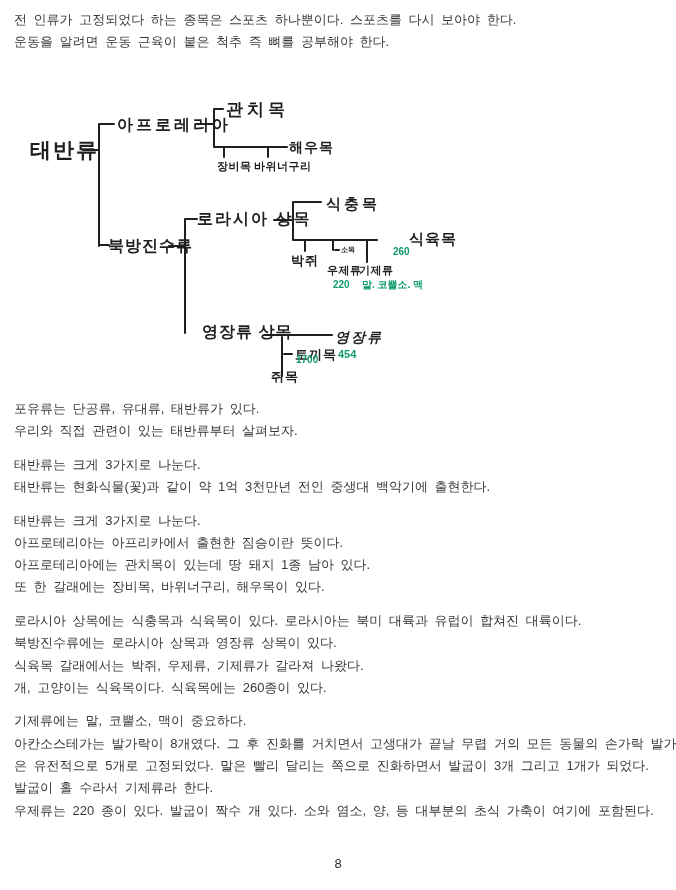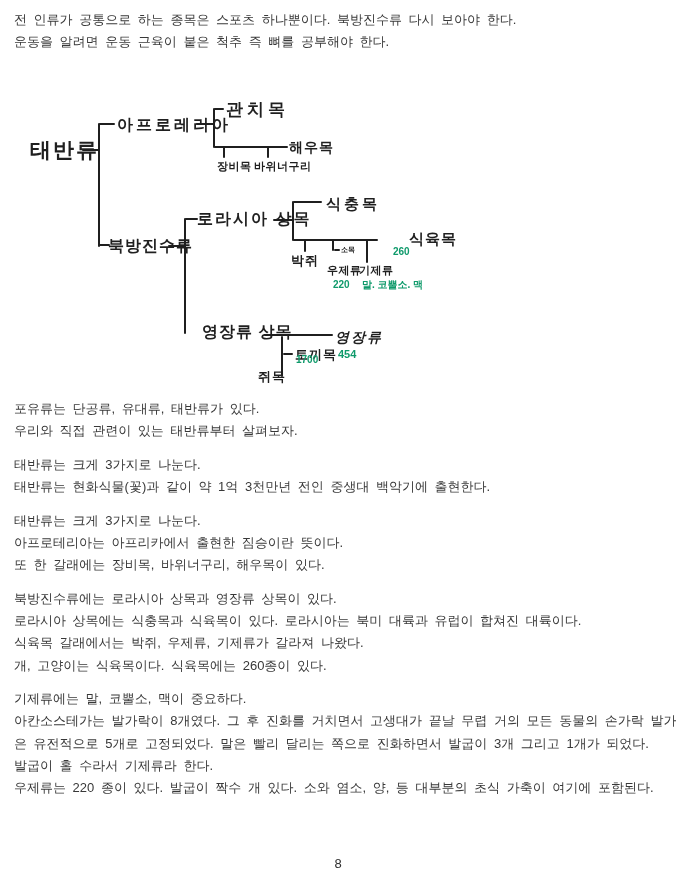--- a/index.html
+++ b/index.html
@@ -41,21 +41,21 @@
   .lbl.xs{font-size:11px;letter-spacing:0.5px;}
   .lbl.xxs{font-size:7px;letter-spacing:0;}
   .green{color:var(--green,#0f9a6b);font-weight:bold;}
 </style>
 </head>
 <body>
 
 <div class="page">
 
   <div class="intro">
-    <div class="tl">전 인류가 공통으로 하는 종목은 스포츠 하나뿐이다. 북방진수류 다시 보아야 한다.</div>
+    <div class="tl">전 인류가 고정되었다 하는 종목은 스포츠 하나뿐이다. 스포츠를 다시 보아야 한다.</div>
     <div class="tl">운동을 알려면 운동 근육이 붙은 척추 즉 뼈를 공부해야 한다.</div>
   </div>
 
   <div class="diagram">
 
     <div class="ln" style="left:82px;top:149px;width:17px;height:2px;"></div>
     <div class="ln" style="left:98px;top:123px;width:2px;height:124px;"></div>
     <div class="ln" style="left:99px;top:123px;width:16px;height:2px;"></div>
     <div class="ln" style="left:196px;top:123px;width:18px;height:2px;"></div>
     <div class="ln" style="left:213px;top:108px;width:2px;height:40px;"></div>
@@ -93,41 +93,42 @@
     <div class="lbl sm" style="left:291px;top:254px;">박쥐</div>
     <div class="lbl xxs" style="left:341px;top:246px;">소목</div>
     <div class="lbl xs" style="left:327px;top:265px;">우제류</div>
     <div class="lbl green" style="left:333px;top:280px;font-size:10px;">220</div>
     <div class="lbl xs" style="left:359px;top:265px;">기제류</div>
     <div class="lbl green" style="left:362px;top:280px;font-size:10px;">말. 코뿔소. 맥</div>
     <div class="lbl mid" style="left:202px;top:324px;letter-spacing:1px;">영장류 상목</div>
     <div class="lbl sm" style="left:335px;top:330px;font-size:14px;letter-spacing:2px;font-style:italic;">영장류</div>
     <div class="lbl green" style="left:338px;top:349px;font-size:11px;">454</div>
     <div class="lbl sm" style="left:295px;top:348px;">토끼목</div>
-    <div class="lbl sm" style="left:258px;top:370px;">쥐목</div>
+    <div class="lbl sm" style="left:271px;top:370px;">쥐목</div>
     <div class="lbl green" style="left:296px;top:355px;font-size:10px;">1700</div>
   </div>
 
   <div class="content">
     <div class="para">
       <div class="tl">포유류는 단공류, 유대류, 태반류가 있다.</div>
       <div class="tl">우리와 직접 관련이 있는 태반류부터 살펴보자.</div>
     </div>
     <div class="para">
       <div class="tl">태반류는 크게 3가지로 나눈다.</div>
       <div class="tl">태반류는 현화식물(꽃)과 같이 약 1억 3천만년 전인 중생대 백악기에 출현한다.</div>
     </div>
     <div class="para">
       <div class="tl">태반류는 크게 3가지로 나눈다.</div>
       <div class="tl">아프로테리아는 아프리카에서 출현한 짐승이란 뜻이다.</div>
+      <div class="tl">아프로테리아에는 관치목이 있는데 땅 돼지 1종 남아 있다.</div>
       <div class="tl">또 한 갈래에는 장비목, 바위너구리, 해우목이 있다.</div>
     </div>
     <div class="para">
+      <div class="tl">로라시아 상목에는 식충목과 식육목이 있다. 로라시아는 북미 대륙과 유럽이 합쳐진 대륙이다.</div>
       <div class="tl">북방진수류에는 로라시아 상목과 영장류 상목이 있다.</div>
-      <div class="tl">로라시아 상목에는 식충목과 식육목이 있다. 로라시아는 북미 대륙과 유럽이 합쳐진 대륙이다.</div>
       <div class="tl">식육목 갈래에서는 박쥐, 우제류, 기제류가 갈라져 나왔다.</div>
       <div class="tl">개, 고양이는 식육목이다. 식육목에는 260종이 있다.</div>
     </div>
     <div class="para">
       <div class="tl">기제류에는 말, 코뿔소, 맥이 중요하다.</div>
       <div class="tl">아칸소스테가는 발가락이 8개였다. 그 후 진화를 거치면서 고생대가 끝날 무렵 거의 모든 동물의 손가락 발가락</div>
       <div class="tl">은 유전적으로 5개로 고정되었다. 말은 빨리 달리는 쪽으로 진화하면서 발굽이 3개 그리고 1개가 되었다.</div>
       <div class="tl">발굽이 홀 수라서 기제류라 한다.</div>
       <div class="tl">우제류는 220 종이 있다. 발굽이 짝수 개 있다. 소와 염소, 양, 등 대부분의 초식 가축이 여기에 포함된다.</div>
     </div>

